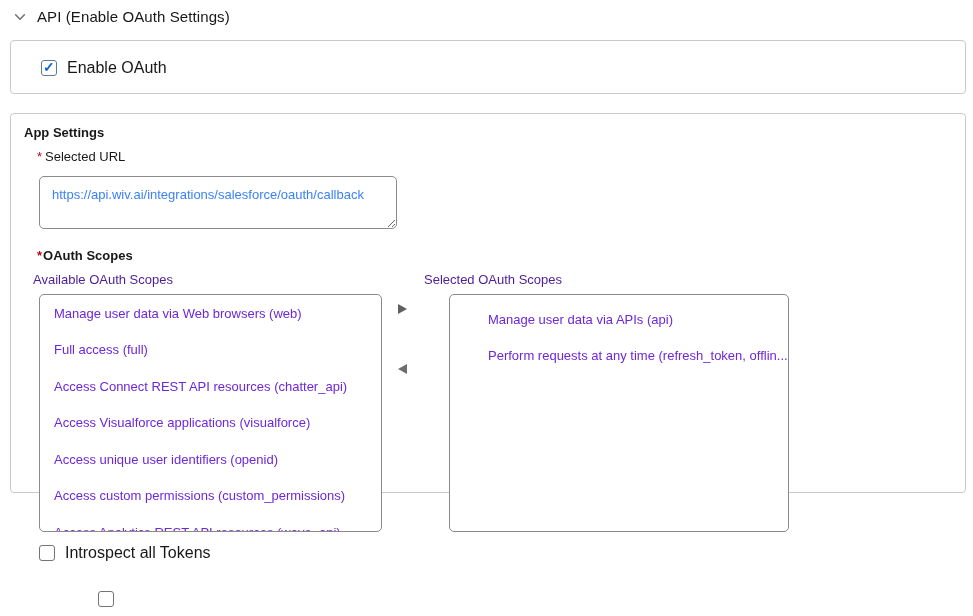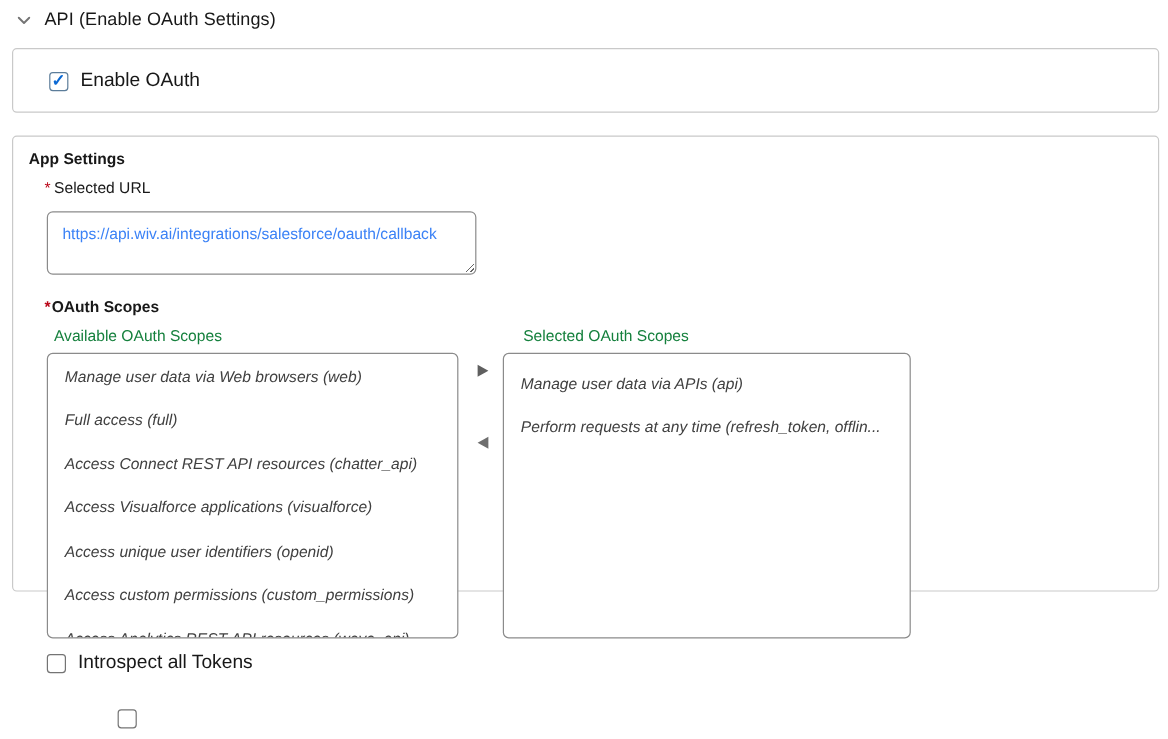--- a/index.html
+++ b/index.html
@@ -97,22 +97,21 @@
   }
   .req {
     color: #ba0517;
     margin-right: 3px;
     font-size: 13px;
   }
   .field-label.bold { font-weight: 700; }
   .sub-label {
     position: absolute;
     font-size: 13px;
-    color: #15803d;
-    margin-left: 12px;
+    color: #4c1d95;
   }
 
   .callback-textarea {
     position: absolute;
     left: 28px; top: 62px;
     width: 358px; height: 53px;
     border: 1px solid #8b8b8b;
     border-radius: 5px;
     padding: 7px 12px;
     font-family: "Liberation Sans", sans-serif;
@@ -130,31 +129,30 @@
     position: absolute;
     top: 180px;
     height: 238px;
     border: 1px solid #8b8b8b;
     border-radius: 5px;
     background: #fff;
     overflow: hidden;
     cursor: default;
   }
   .scope-list.available { left: 28px; width: 343px; }
-  .scope-list.selected  { left: 408px; width: 340px; padding-top: 6px; }
+  .scope-list.selected  { left: 438px; width: 340px; padding-top: 6px; padding-left: 24px; }
   .scope-item {
     height: 36.5px;
     display: flex;
     align-items: center;
     padding: 0 14px;
     font-size: 13px;
-    color: #404040;
+    color: #6d28d9;
     white-space: nowrap;
     overflow: hidden;
-    font-style: italic;
   }
 
   .move-btn {
     position: absolute;
     width: 14px; height: 14px;
     background: none; border: none;
     display: flex; align-items: center; justify-content: center;
     cursor: pointer;
   }
   .tri-right {

